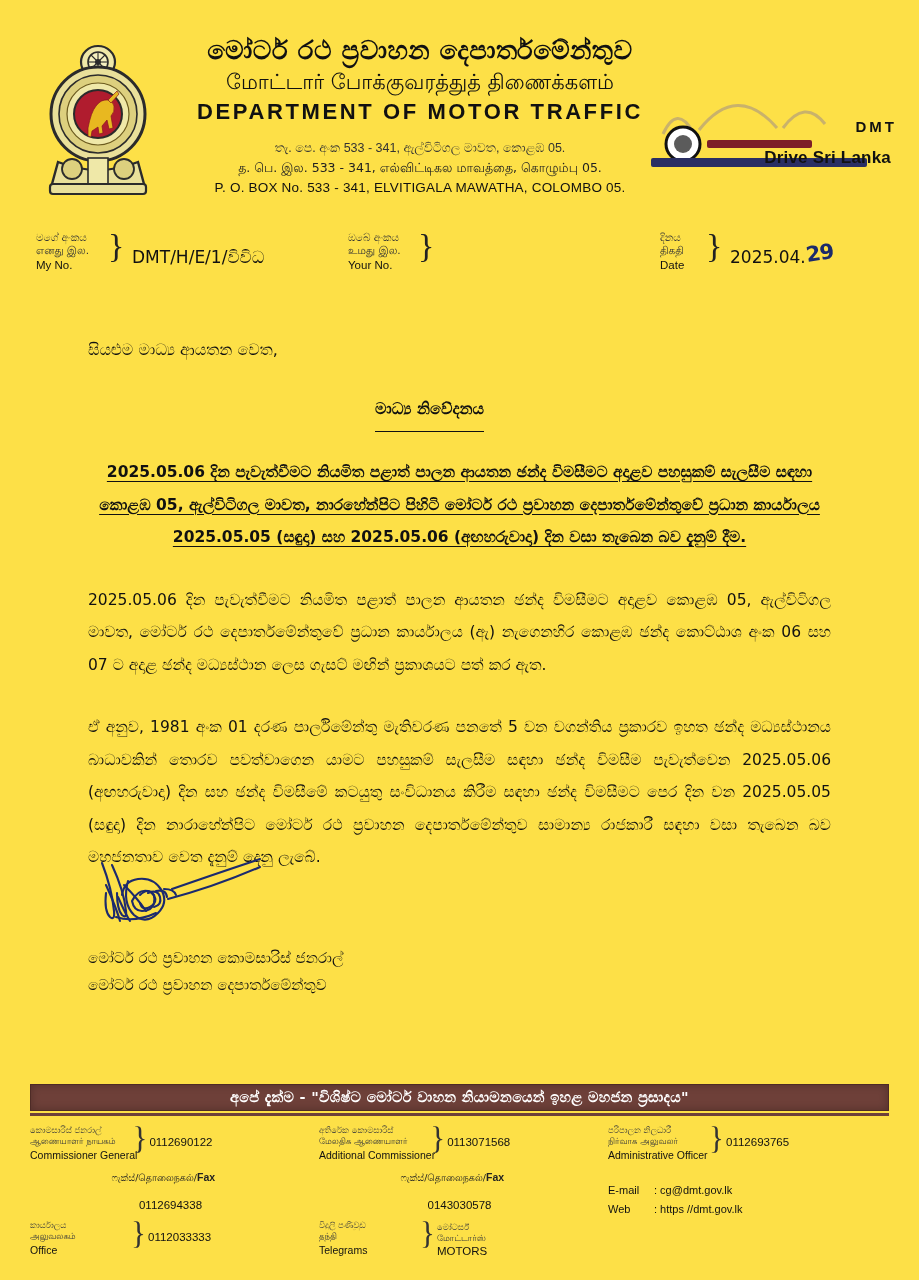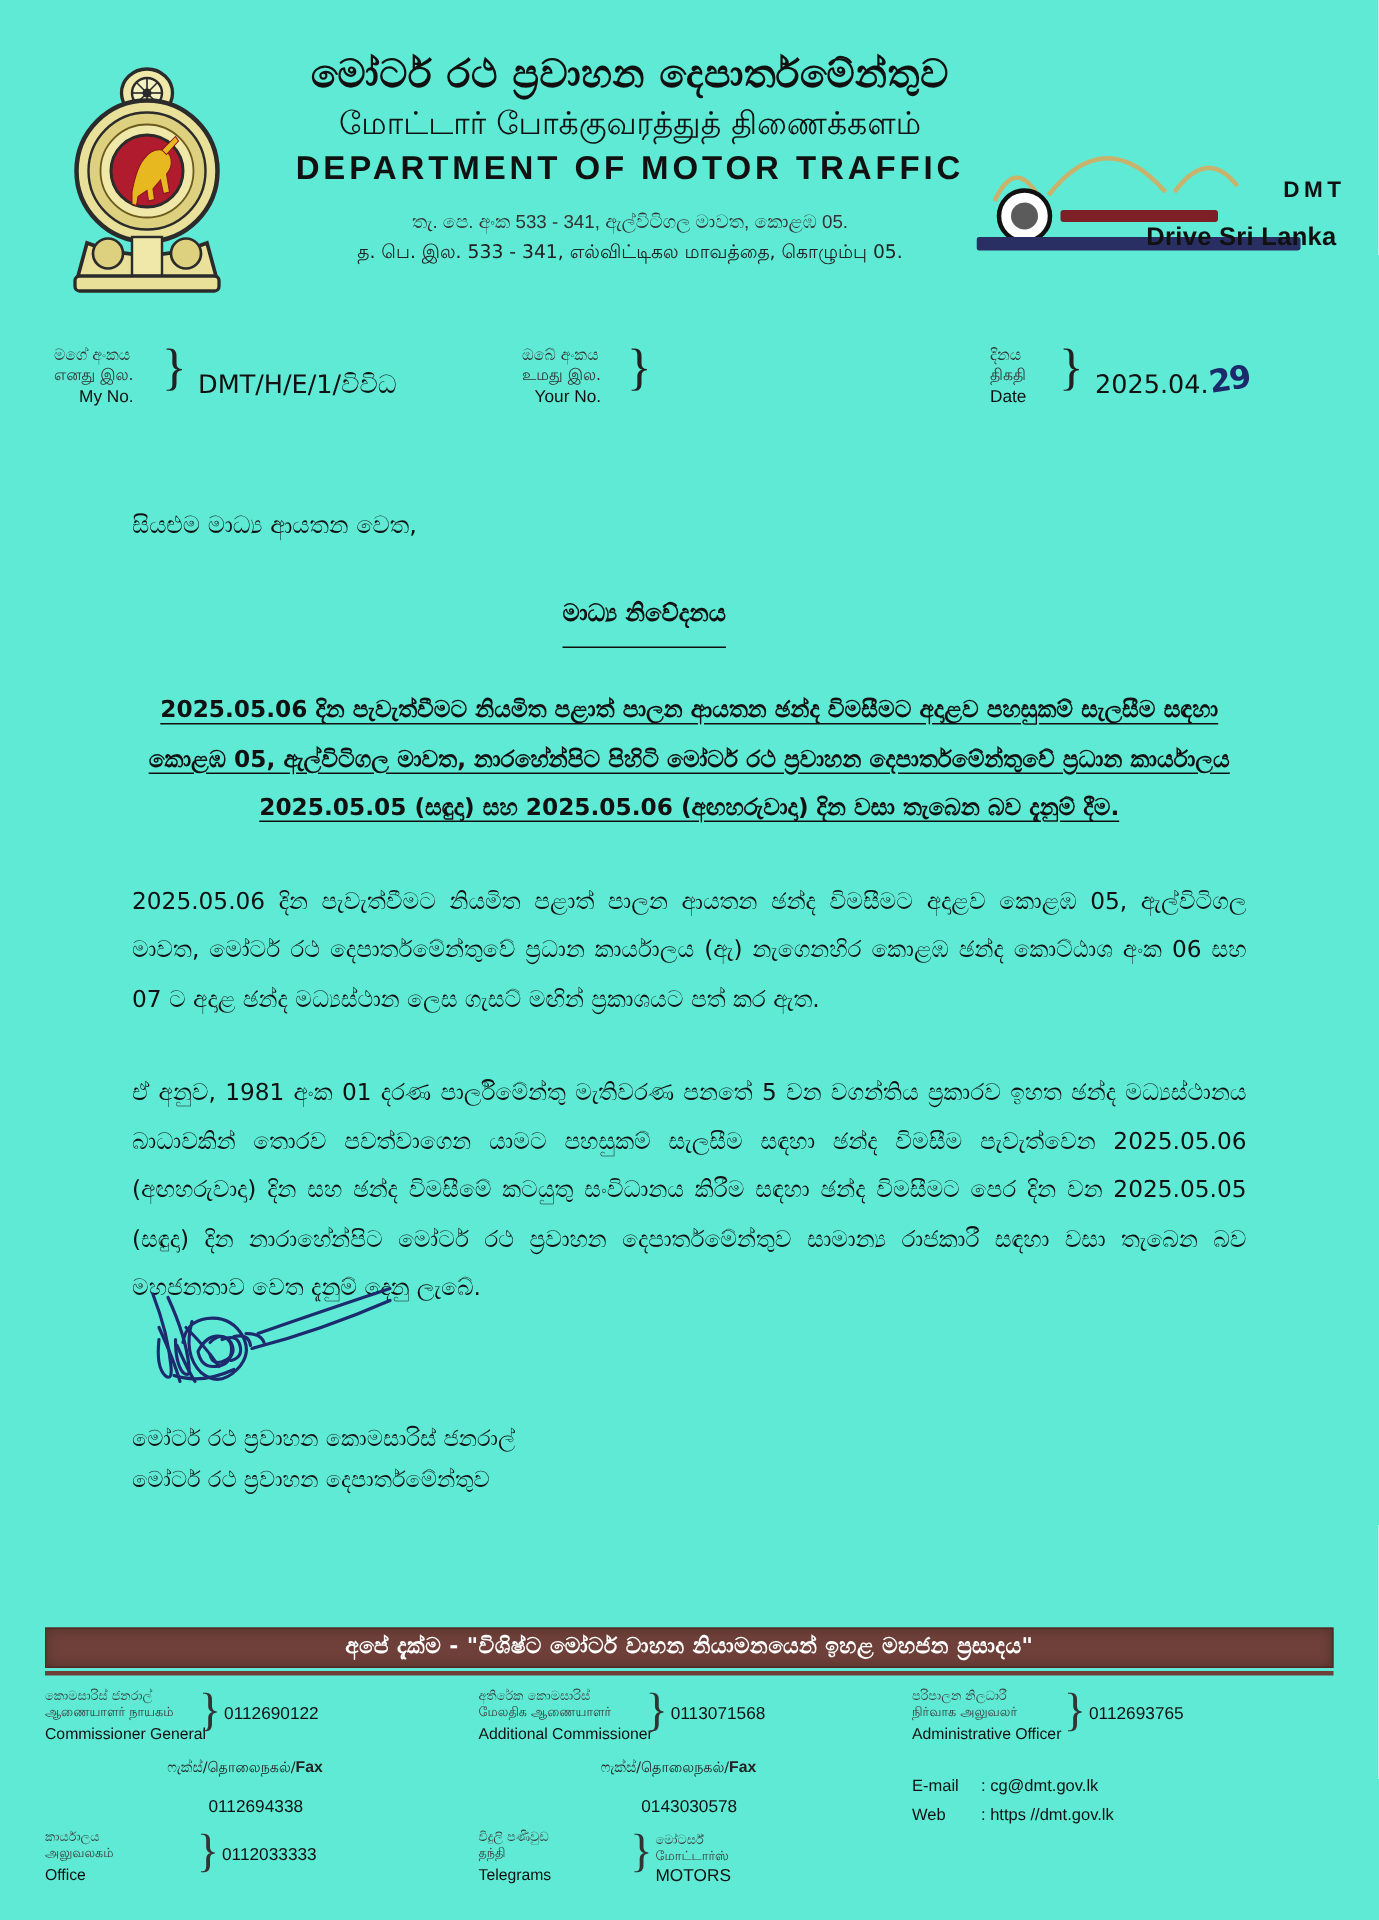--- a/index.html
+++ b/index.html
@@ -3,21 +3,21 @@
 <meta charset="utf-8">
 <style>
   * { box-sizing: border-box; margin: 0; padding: 0; }
   html, body {
     width: 919px; height: 1280px;
     background: #ffffff;
     font-family: "Liberation Sans", "DejaVu Sans", sans-serif;
     color: #1a1a1a;
     overflow: hidden;
   }
-  .page { position: relative; width: 919px; height: 1280px; background: #5eead4; }
+  .page { position: relative; width: 919px; height: 1280px; background: #fde047; }
 
   
   .header { position: relative; height: 205px; }
   .emblem { position: absolute; left: 36px; top: 36px; width: 124px; height: 166px; }
   .title-block { position: absolute; left: 170px; top: 34px; width: 500px; text-align: center; }
   .t-sin { font-family: "DejaVu Sans", sans-serif; font-size: 26px; font-weight: bold; letter-spacing: 0.5px; line-height: 1.25; color: #111; }
   .t-tam { font-family: "DejaVu Sans", sans-serif; font-size: 21px; line-height: 1.4; color: #111; margin-top: 1px; }
   .t-eng { font-size: 22px; font-weight: bold; letter-spacing: 2.6px; margin-top: 2px; color: #111; }
   .addr { margin-top: 14px; text-align: center; }
   .a-sin { font-family: Liberation Sans, sans-serif; font-size: 12.5px; color: #333; line-height: 1.5; }
@@ -27,21 +27,21 @@
   
   .dmt-logo { position: absolute; right: 18px; top: 86px; width: 250px; height: 86px; }
   .dmt-text { position: absolute; right: 22px; top: 118px; font-size: 15px; font-weight: bold; letter-spacing: 3px; color: #111; }
   .drive-text { position: absolute; right: 28px; top: 148px; font-size: 17px; font-weight: bold; color: #111; letter-spacing: 0.2px; }
 
   
   .refrow { position: relative; height: 68px; margin-top: 10px; }
   .reflabel { position: absolute; font-size: 11px; line-height: 1.28; }
   .reflabel .ls { font-family: "DejaVu Sans", sans-serif; font-size: 10.5px; color: #333; display: block; }
   .reflabel .lt { font-family: "DejaVu Sans", sans-serif; font-size: 10.5px; color: #333; display: block; }
-  .reflabel .le { font-size: 11.5px; color: #111; display: block; text-align: right; }
+  .reflabel .le { font-size: 11.5px; color: #111; display: block; }
   .brace { position: absolute; font-size: 34px; font-weight: 300; color: #222; font-family: "Liberation Serif", serif; line-height: 1; }
   .refvalue { position: absolute; font-size: 17px; color: #111; font-family: "DejaVu Sans", sans-serif; }
 
   .sig-date { position: absolute; font-family: "DejaVu Sans", sans-serif; font-size: 21px; font-weight: bold; color: #1b2a6b; transform: rotate(-9deg); letter-spacing: -1px; }
 
   
   .body { position: absolute; left: 0; top: 340px; width: 919px; }
   .addressee { margin-left: 88px; font-family: "DejaVu Sans", sans-serif; font-size: 16px; color: #111; }
   .doc-title { margin-top: 40px; text-align: center; padding-right: 60px; }
   .doc-title span { font-family: "DejaVu Sans", sans-serif; font-size: 16px; font-weight: bold; color: #111; border-bottom: 1.6px solid #111; padding-bottom: 13px; }
@@ -120,20 +120,21 @@
       </svg>
     </div>
 
     <div class="title-block">
       <div class="t-sin">මෝටර් රථ ප්‍රවාහන දෙපාර්තමේන්තුව</div>
       <div class="t-tam">மோட்டார் போக்குவரத்துத் திணைக்களம்</div>
       <div class="t-eng">DEPARTMENT OF MOTOR TRAFFIC</div>
       <div class="addr">
         <div class="a-sin">තැ. පෙ. අංක 533 - 341, ඇල්විටිගල මාවත, කොළඹ 05.</div>
         <div class="a-tam">த. பெ. இல. 533 - 341, எல்விட்டிகல மாவத்தை, கொழும்பு 05.</div>
+        <div class="a-eng">P. O. BOX No. 533 - 341, ELVITIGALA MAWATHA, COLOMBO 05.</div>
       </div>
     </div>
 
     <div class="dmt-logo">
       <svg viewBox="0 0 250 86" width="250" height="86">
         <path d="M12 48 q14 -30 30 -2" fill="none" stroke="#c9b26b" stroke-width="3"></path>
         <path d="M48 44 q38 -48 78 -2" fill="none" stroke="#c9b26b" stroke-width="3"></path>
         <path d="M132 42 q22 -30 42 -4" fill="none" stroke="#c9b26b" stroke-width="3"></path>
         <circle cx="32" cy="58" r="17" fill="#ffffff" stroke="#111" stroke-width="3"></circle>
         <circle cx="32" cy="58" r="9" fill="#5b5b5b"></circle>

